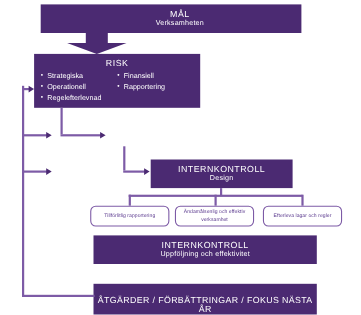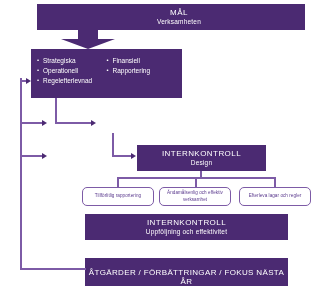--- a/index.html
+++ b/index.html
@@ -22,21 +22,21 @@
     flex-direction:column;
     align-items:center;
     justify-content:center;
     text-align:center;
     line-height:1.15;
   }
   .bar .t1{font-size:8px;letter-spacing:.45px;font-weight:400;}
   .bar .t2{font-size:6.5px;letter-spacing:.2px;margin-top:1px;}
 
   
-  #goal{left:37px;top:4px;width:268px;height:26px;padding-left:16px;}
+  #goal{left:37px;top:4px;width:237px;height:26px;padding-left:16px;}
 
   
   #risk{
     left:31px;top:49px;width:151px;height:49px;
     display:block;padding:4px 0 0 0;
   }
   #risk .hdr{
     font-size:8px;letter-spacing:.5px;text-align:center;color:#fff;
   }
   #risk .cols{
@@ -117,20 +117,21 @@
     <span class="t1">MÅL</span>
     <span class="t2">Verksamheten</span>
   </div>
 
   <div id="bigArrow">
     <div class="stem"></div>
     <div class="head"></div>
   </div>
 
   <div class="bar" id="risk">
+    <div class="hdr">RISK</div>
     <div class="cols">
       <div class="col">
         <div class="li">
           <span class="dot">•</span>
           <span>Strategiska</span>
         </div>
         <div class="li">
           <span class="dot">•</span>
           <span>Operationell</span>
         </div>

